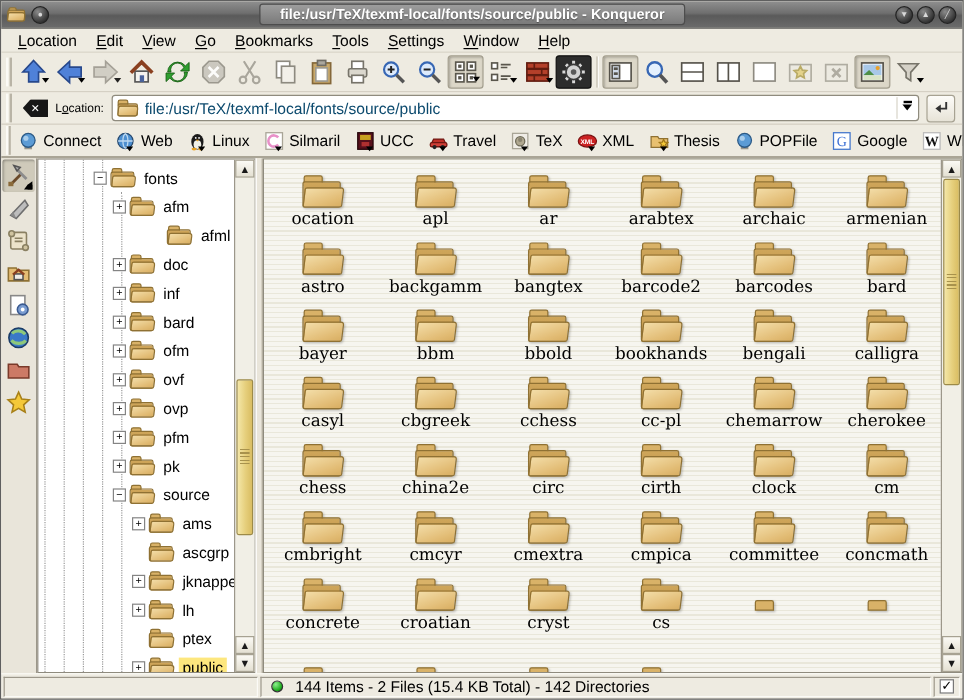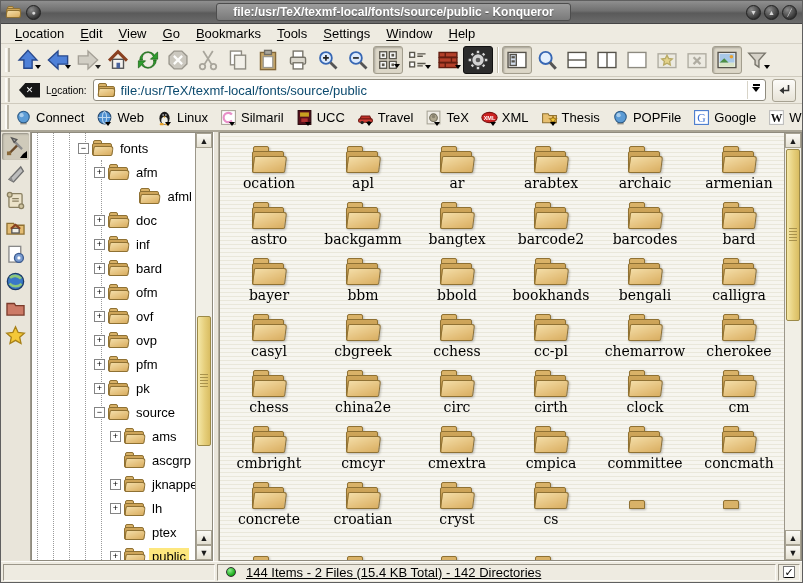--- a/index.html
+++ b/index.html
@@ -128,21 +128,21 @@
   .mainview { flex:1; min-width:0; overflow:hidden;
     background:repeating-linear-gradient(#f6f5ef 0 3px, #e9e7da 3px 4px); }
   .grid { display:grid; grid-template-columns:repeat(6, 94px); grid-auto-rows:56px; padding:4px 0 0 2px; }
   .cell { display:flex; flex-direction:column; align-items:center; justify-content:flex-end;
           padding-bottom:2px; cursor:pointer; }
   .cell .folder { width:34px; height:27px; filter:drop-shadow(1px 1px 1px rgba(0,0,0,.25)); }
   .cell .flabel { font-family:"DejaVu Serif", serif; font-size:14px; color:#000; margin-top:2px;
                   white-space:nowrap; }
   
   .statusbar { height:21px; flex:0 0 21px; display:flex; align-items:center; gap:2px;
-               background:#eeebe1; border-top:1px solid #fbfaf6; padding:1px 2px; font-size:13px;text-decoration:underline; }
+               background:#eeebe1; border-top:1px solid #fbfaf6; padding:1px 2px; font-size:13px; }
   .sb-cell { height:17px; border:1px solid; border-color:#9c978a #fbfaf6 #fbfaf6 #9c978a;
              display:flex; align-items:center; }
   .sb-left { width:212px; flex:0 0 212px; }
   .sb-main { flex:1; gap:10px; padding:0 8px; }
   .led { width:10px; height:10px; border-radius:50%;
          background:radial-gradient(circle at 35% 30%, #8cf08c, #18a818 70%, #0c660c);
          border:1px solid #333; }
   .sb-text { white-space:nowrap; }
   .sb-right { width:22px; flex:0 0 22px; justify-content:center; cursor:pointer; }
   .checkbox-glyph { font-size:11px; line-height:11px; border:1px solid #777; width:12px; height:12px;

